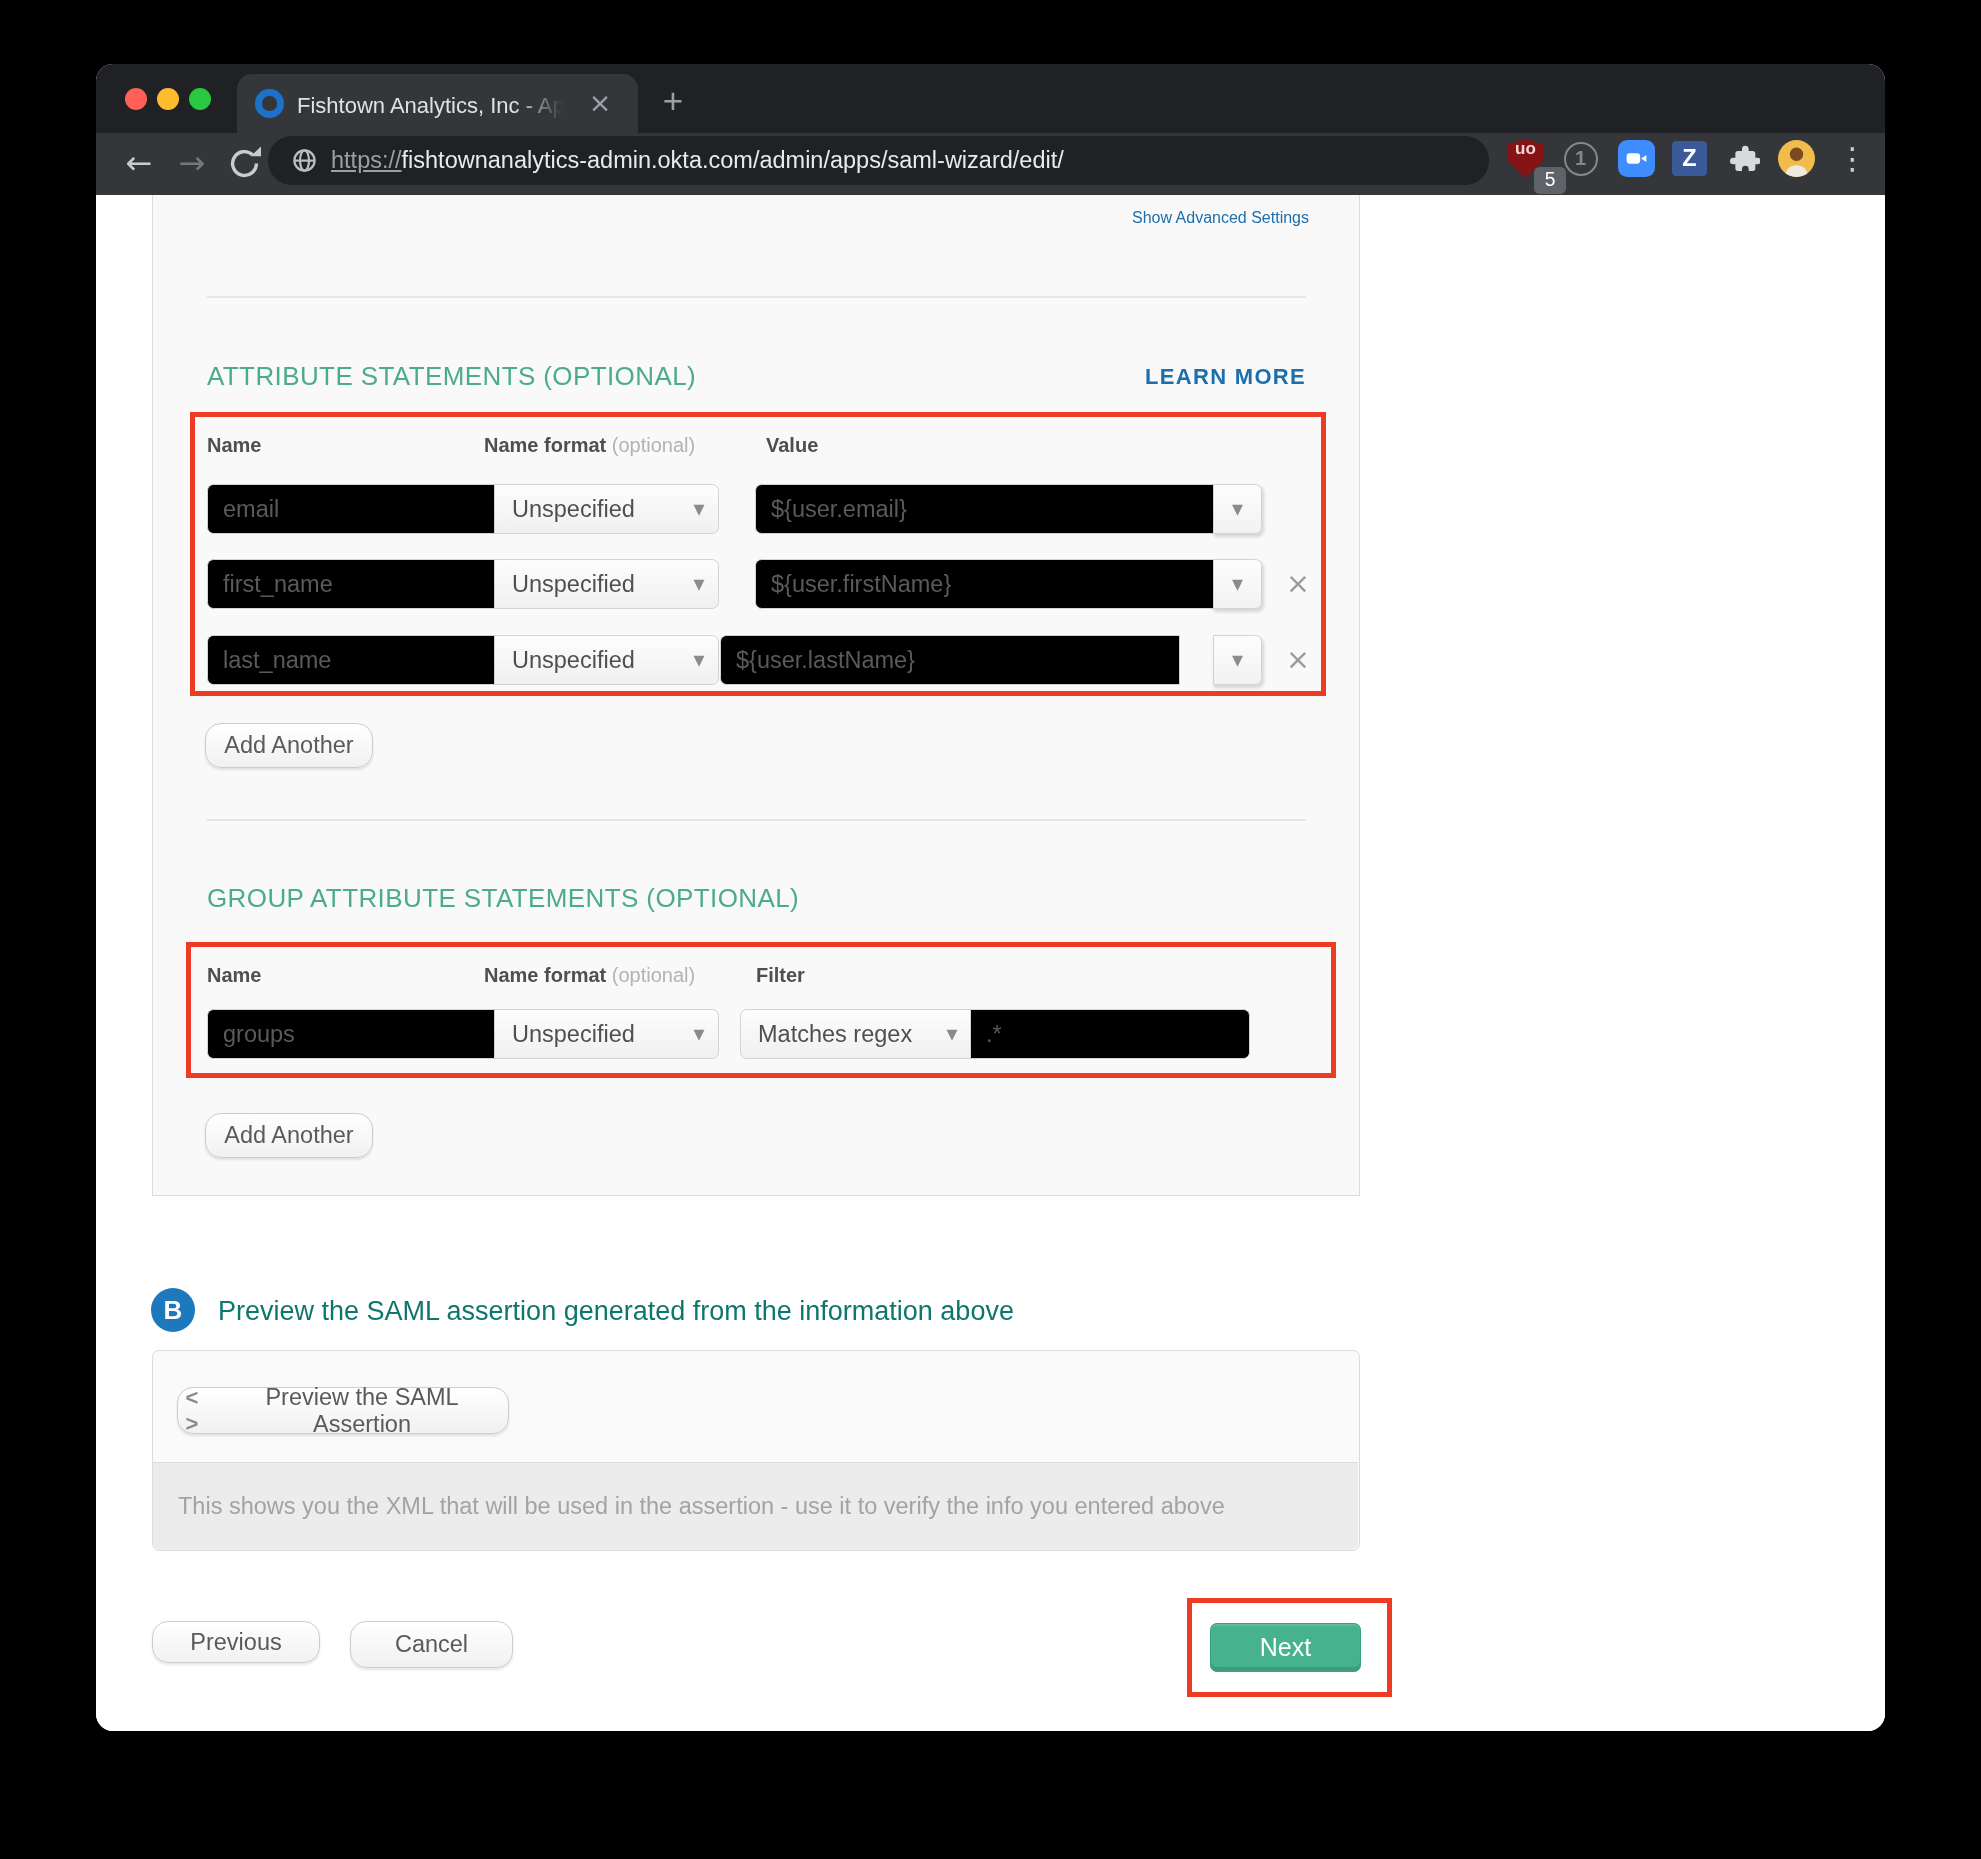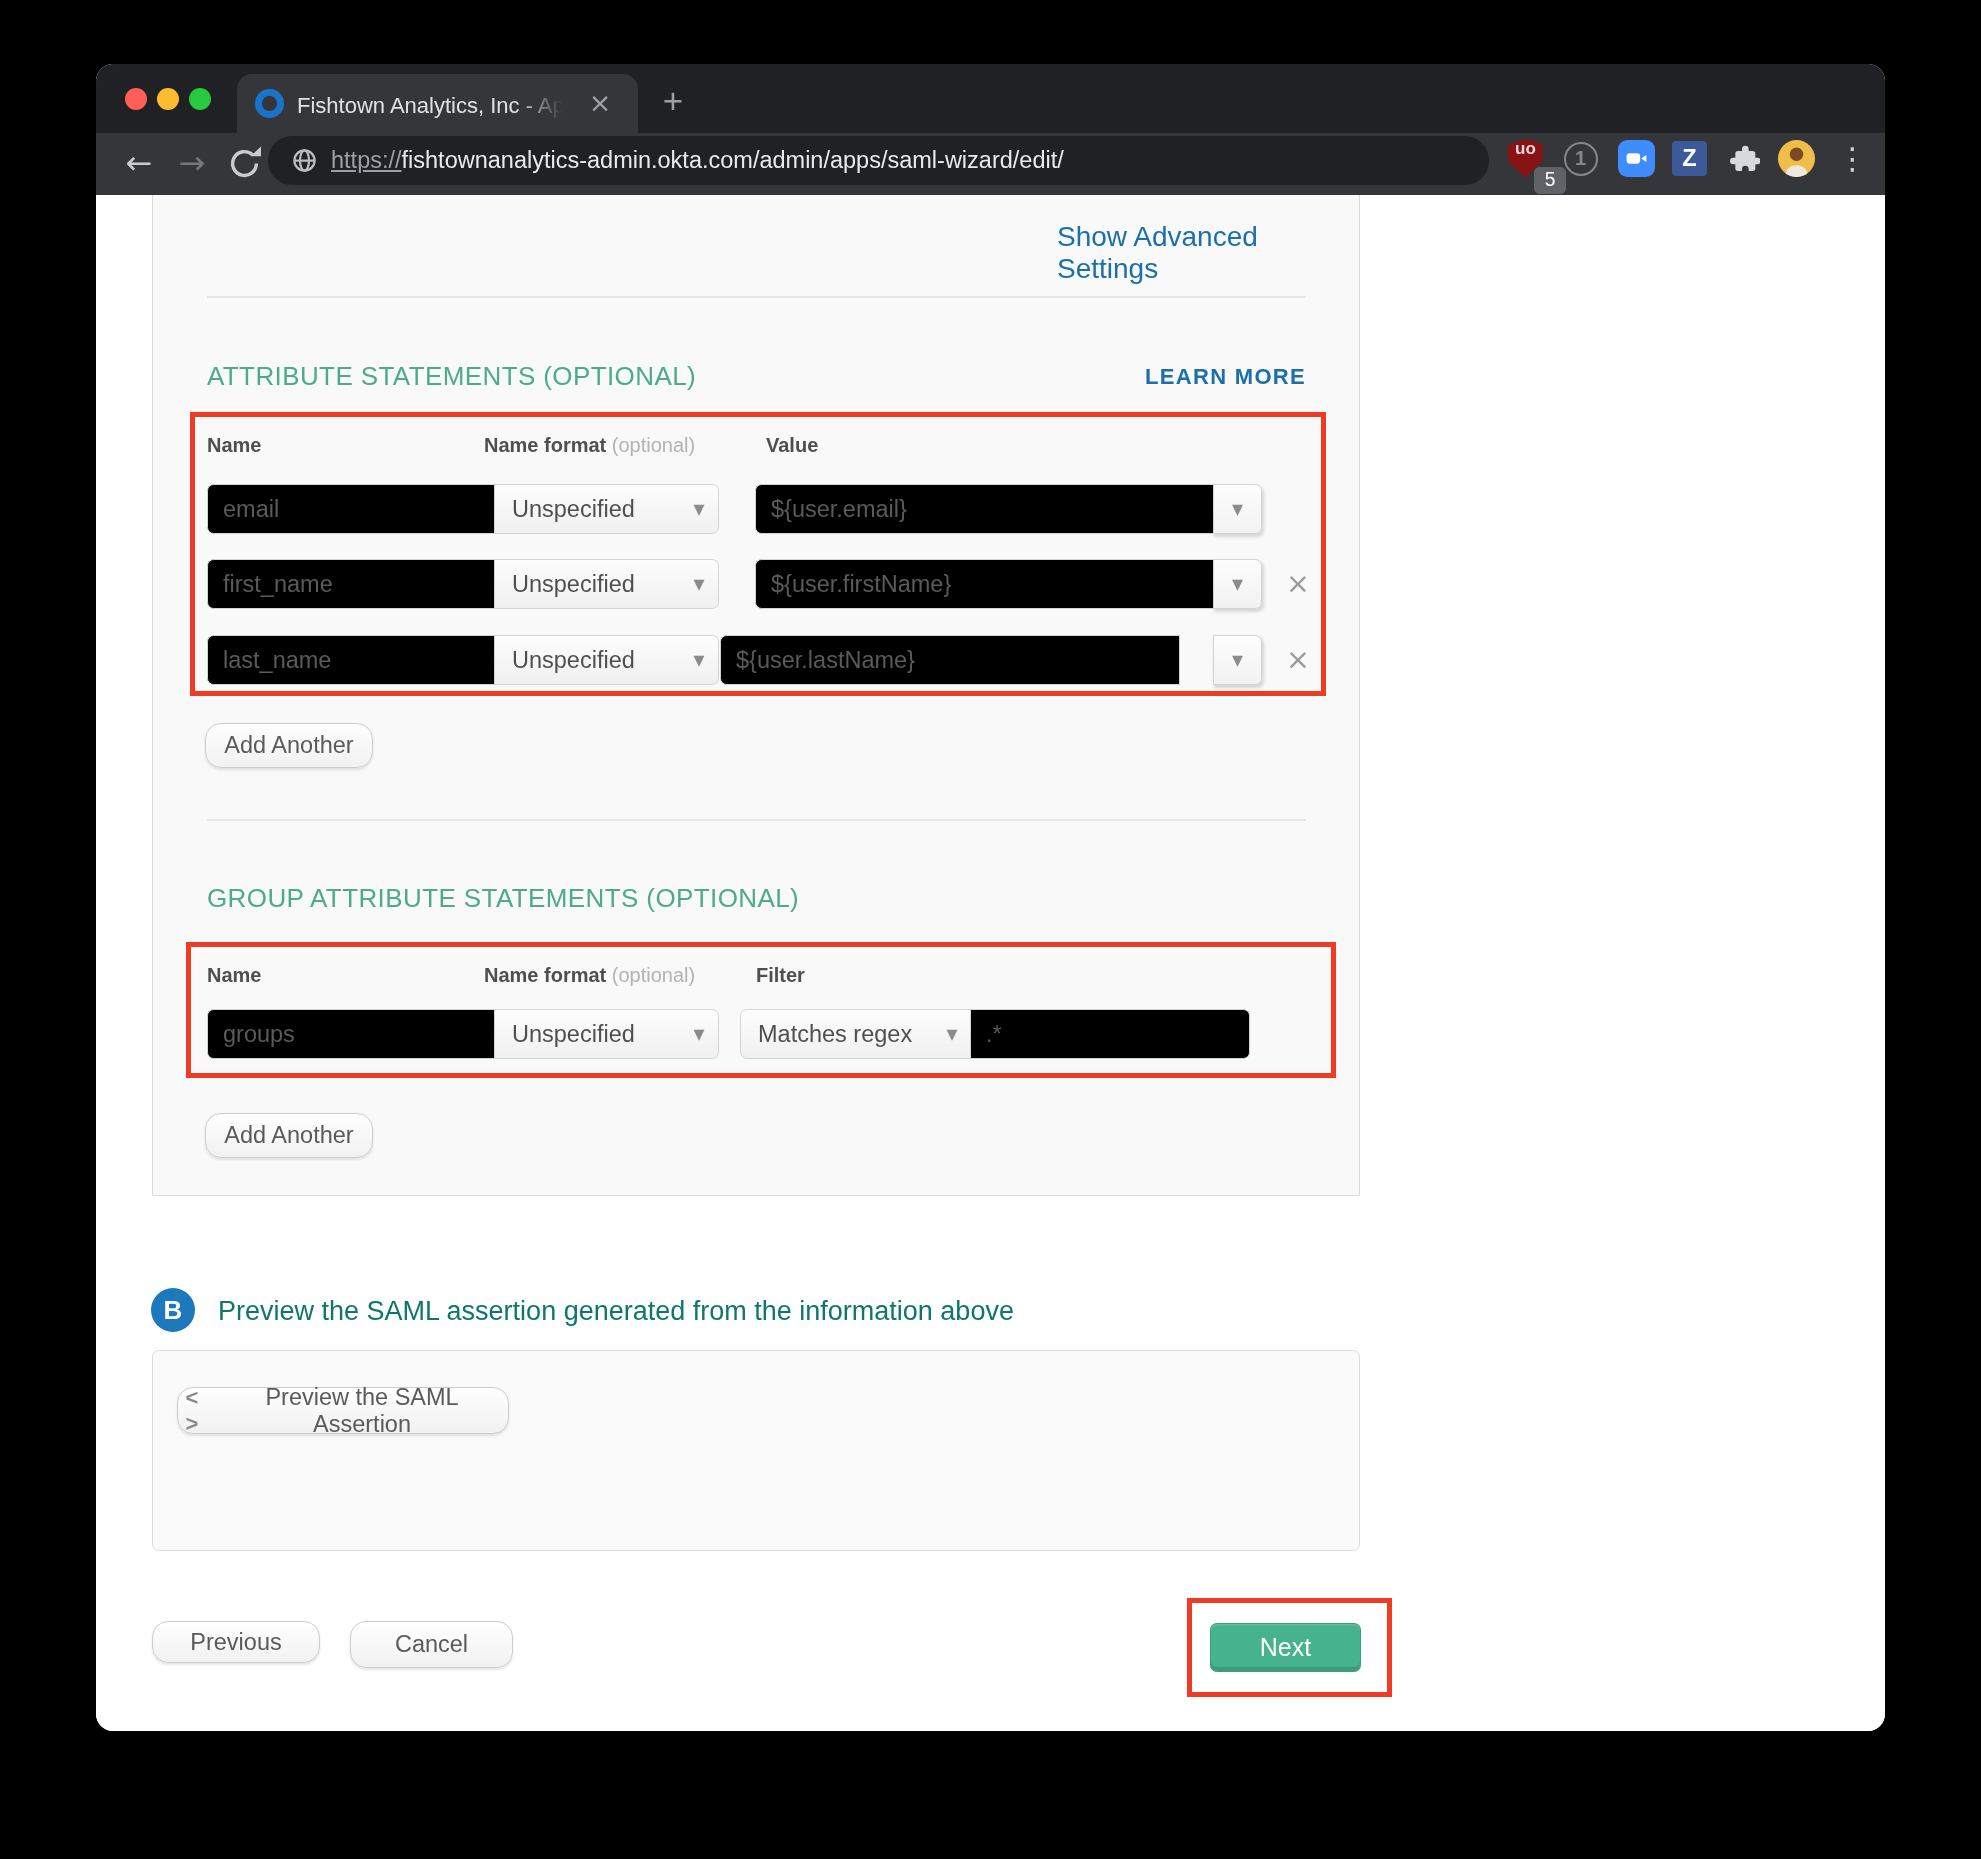--- a/index.html
+++ b/index.html
@@ -155,21 +155,21 @@
         </svg>
       </div>
     </div>
     <div class="abs extic" style="left:1738px">
       <span class="dots">⋮</span>
     </div>
 
     <div class="abs page">
       <div class="abs panel"></div>
 
-      <div class="abs link" style="left:961px;top:26px;width:252px;text-align:left;font-size:28px">Show Advanced Settings</div>
+      <div class="abs link" style="left:961px;top:14px;width:252px;text-align:right;font-size:16px">Show Advanced Settings</div>
 
       <div class="abs hr" style="left:111px;top:101px;width:1099px"></div>
 
       <div class="abs secheading" style="left:111px;top:166px">ATTRIBUTE STATEMENTS (OPTIONAL)</div>
       <div class="abs link learnmore" style="left:958px;top:169px;width:252px;text-align:right">LEARN MORE</div>
 
       <div class="abs redbox" style="left:94px;top:217px;width:1136px;height:284px"></div>
 
       <div class="abs colhdr" style="left:111px;top:239px">Name</div>
       <div class="abs colhdr" style="left:388px;top:239px"><span>Name format</span> <span class="opt">(optional)</span></div>
@@ -233,20 +233,21 @@
       <button class="abs btn" style="left:109px;top:918px;width:168px">Add Another</button>
 
       <div class="abs stepcircle" style="left:55px;top:1093px">B</div>
       <div class="abs" style="left:122px;top:1101px;font-size:27px;color:#0f766e">Preview the SAML assertion generated from the information above</div>
 
       <div class="abs pbox" style="left:56px;top:1155px;width:1208px;height:201px">
         <button class="abs btn" style="left:24px;top:36px;width:332px;height:47px">
           <span class="codeglyph">&lt; &gt;</span>
           <span>Preview the SAML Assertion</span>
         </button>
+        <div class="abs pstrip" style="left:0;bottom:0;width:1205px;height:88px">This shows you the XML that will be used in the assertion - use it to verify the info you entered above</div>
       </div>
 
       <button class="abs btn" style="left:56px;top:1426px;width:168px;height:42px">Previous</button>
       <button class="abs btn" style="left:254px;top:1426px;width:163px;height:47px">Cancel</button>
 
       <div class="abs redbox" style="left:1091px;top:1403px;width:205px;height:99px"></div>
       <button class="abs nextbtn" style="left:1114px;top:1428px;width:151px;height:49px">Next</button>
     </div>
 
   </div>

